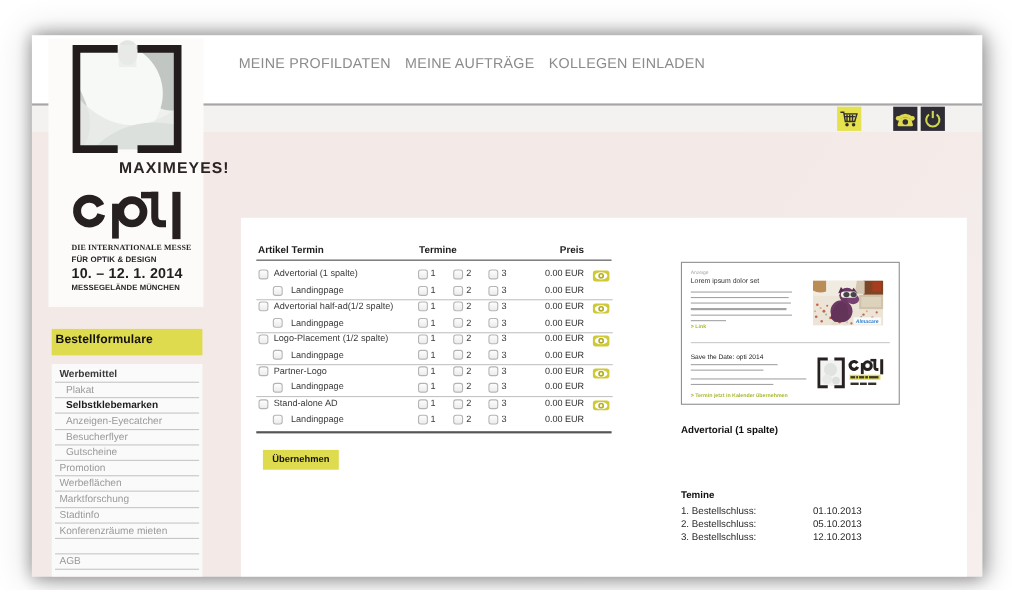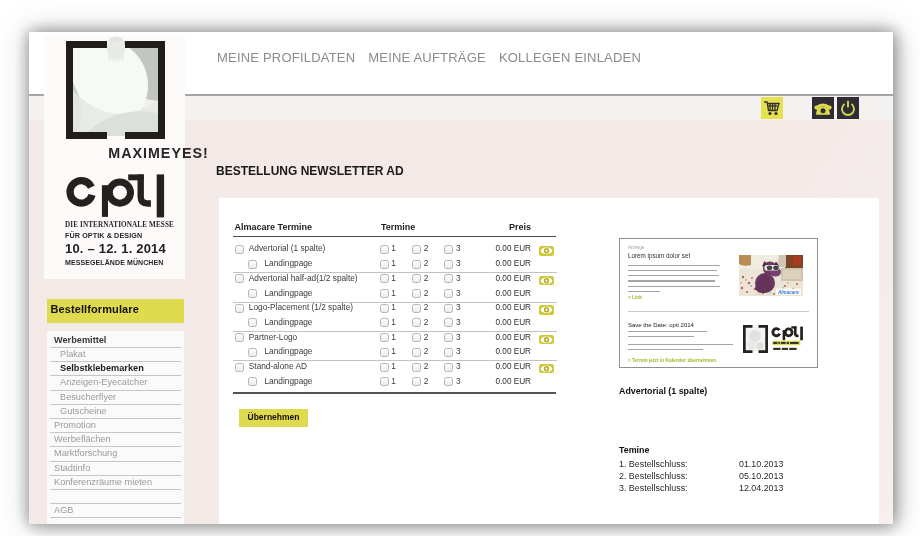--- a/index.html
+++ b/index.html
@@ -130,23 +130,22 @@
     <div class="mi">Marktforschung</div>
     <div class="mi">Stadtinfo</div>
     <div class="mi">Konferenzräume mieten</div>
     <div class="mi">&nbsp;</div>
     <div class="mi">AGB</div>
   </div>
   <div id="bestell">
       <div>Bestellformulare</div>
     </div>
   <div id="osc">Zum Online-Service-Center</div>
-  <div id="heading">BESTELLUNG NEWSLETTER AD</div>
   <div id="panel">
-    <div class="th" style="left:15.6px;top:24px;">Almacare Termine</div>
+    <div class="th" style="left:15.6px;top:24px;">Artikel Termin</div>
     <div class="th" style="left:162px;top:24px;">Termine</div>
     <div class="th" style="left:222px;top:24px;width:90px;text-align:right;">Preis</div>
     <div style="position:absolute;left:14px;top:37.5px;width:323px;height:1.5px;background:#4a4a4a;"></div>
     <div class="cb" style="left:15.6px;top:46.9px;"></div>
       <div class="cell" style="left:29.8px;top:45.4px;">Advertorial (1 spalte)</div>
       <div class="cb" style="left:160.6px;top:46.9px;"></div>
       <div class="cell" style="left:172.3px;top:45.4px;">1</div>
       <div class="cb" style="left:193.2px;top:46.9px;"></div>
       <div class="cell" style="left:204.8px;top:45.4px;">2</div>
       <div class="cb" style="left:225.4px;top:46.9px;"></div>
@@ -371,15 +370,15 @@
 </g>
 </svg>
     </div>
     <div class="desc b" style="left:400px;top:187.5px;">Advertorial (1 spalte)</div>
     <div class="desc b" style="left:400px;top:247.3px;">Temine</div>
     <div class="desc" style="left:400px;top:260.9px;">1. Bestellschluss:</div>
     <div class="desc" style="left:520px;top:260.9px;">01.10.2013</div>
     <div class="desc" style="left:400px;top:273.1px;">2. Bestellschluss:</div>
     <div class="desc" style="left:520px;top:273.1px;">05.10.2013</div>
     <div class="desc" style="left:400px;top:285.3px;">3. Bestellschluss:</div>
-    <div class="desc" style="left:520px;top:285.3px;">12.04.2013</div>
+    <div class="desc" style="left:520px;top:285.3px;">12.10.2013</div>
   </div>
 </div>
 
 </body></html>

